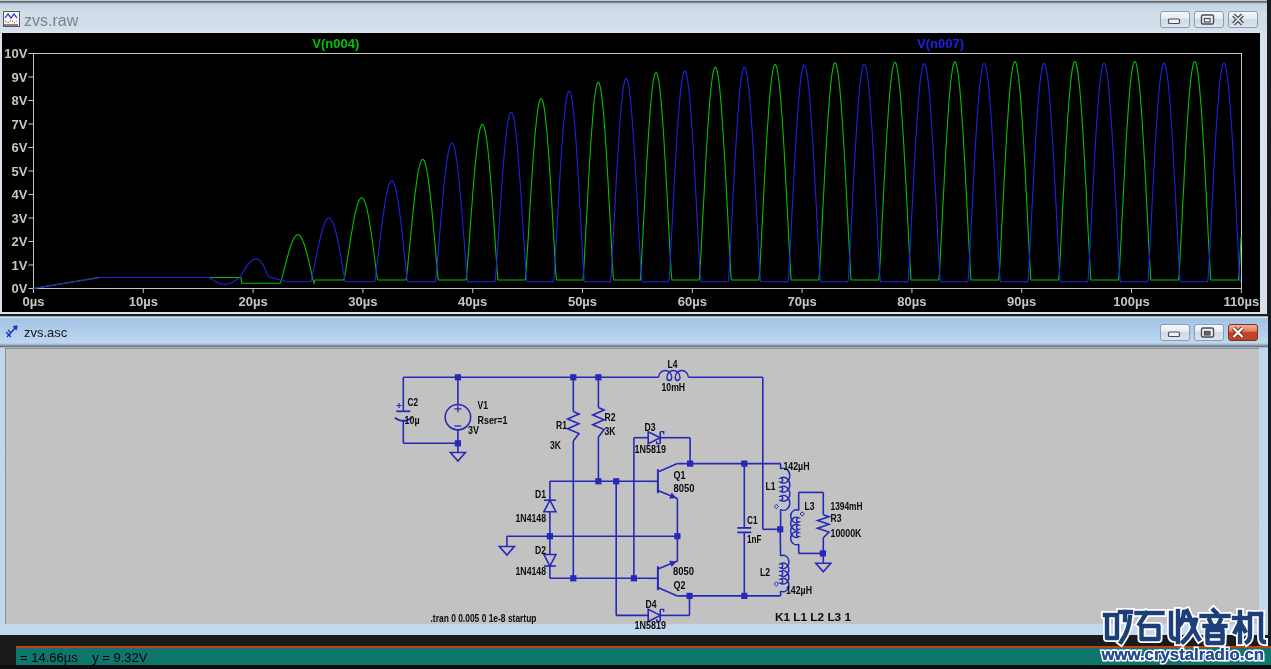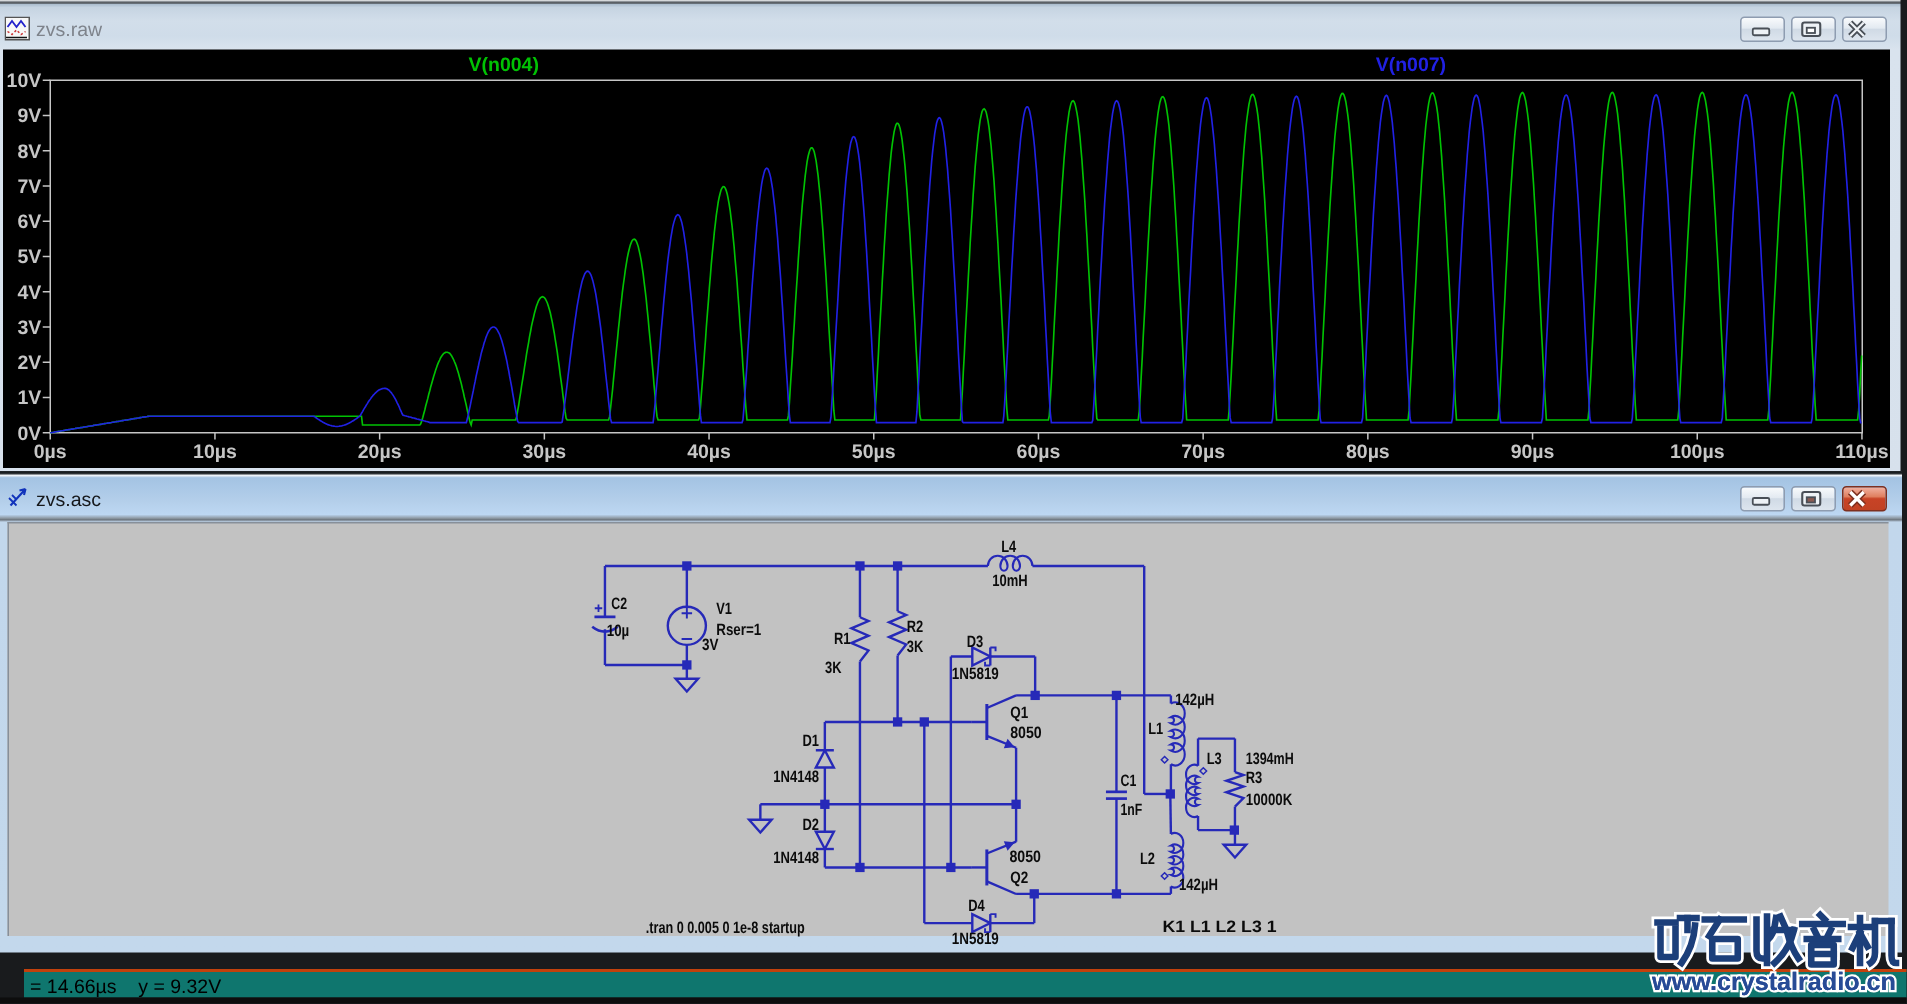--- a/index.html
+++ b/index.html
@@ -1,19 +1,19 @@
 <!DOCTYPE html>
 <html><head>
 <meta charset="utf-8">
 <style>
 html,body{margin:0;padding:0;}
 body{width:1271px;height:669px;overflow:hidden;background:#191b1d;font-family:"Liberation Sans",sans-serif;position:relative;}
 #win1{position:absolute;left:0;top:0;width:1267px;height:323px;
 background:linear-gradient(180deg,#fafbfc 0px,#8d9298 1px,#43474c 2px,#aebfd0 3px,#c6d4e2 5px,#d2deea 14px,#cfdce9 24px,#d9e3ee 33px,#d7e1ec 100%);}
-#win1 .ttext{position:absolute;left:24px;top:12px;font-size:13px;color:#7e838b;}
+#win1 .ttext{position:absolute;left:24px;top:12px;font-size:16px;color:#7e838b;}
 #plot{position:absolute;left:2px;top:33px;width:1258px;height:279px;background:#000;}
 #win2{position:absolute;left:0;top:314px;width:1268px;height:321px;
 background:linear-gradient(180deg,#23282c 0px,#14181b 1.5px,#eef3f8 3px,#a4c3e2 4.5px,#a9c7e6 10px,#b4cfea 20px,#bdd7f2 29px,#8d98a2 31.5px,#6d757e 32.5px,#c2d7ec 34px,#c3d8ec 100%);}
 #win2 .ttext{position:absolute;left:24px;top:11px;font-size:13px;color:#15171a;}
 #canvas2{position:absolute;left:5px;top:34px;width:1253px;height:275px;background:#c2c2c2;border-top:1px solid #878f99;border-left:1px solid #878f99;}
 #status{position:absolute;left:16px;top:646px;width:1271px;height:19px;background:#0f766e;border-top:2px solid #c2410c;box-sizing:border-box;}
 #status span{position:absolute;left:4px;top:2px;font-size:13px;color:#000;}
 #bstrip{position:absolute;left:0;top:665px;width:1271px;height:4px;background:#0d0d0d;}
 .btn{position:absolute;width:30px;height:17px;border:1px solid #8e9cb0;border-radius:3px;box-sizing:border-box;
 background:linear-gradient(180deg,#f8fafc 0%,#e3eaf1 45%,#d0dae5 50%,#dde5ee 100%);}

